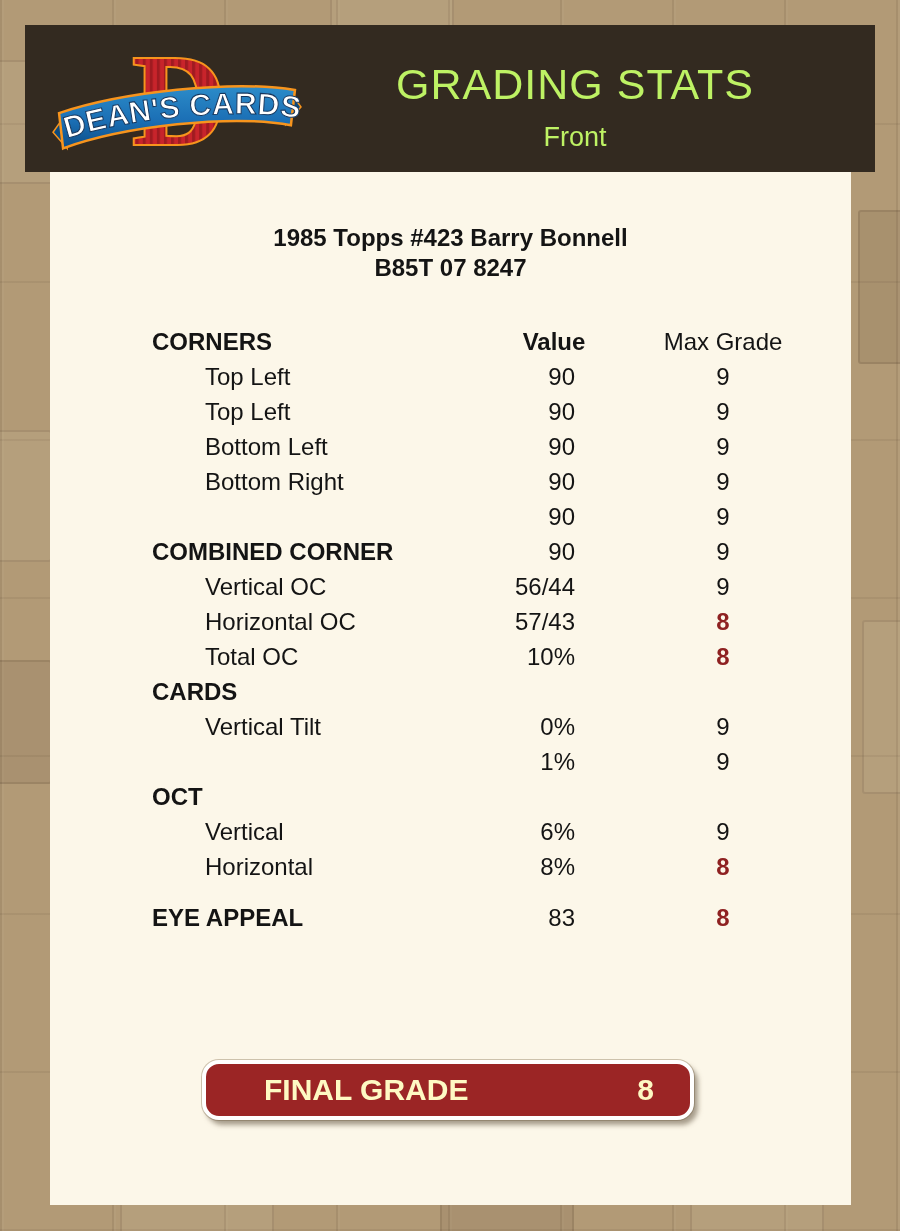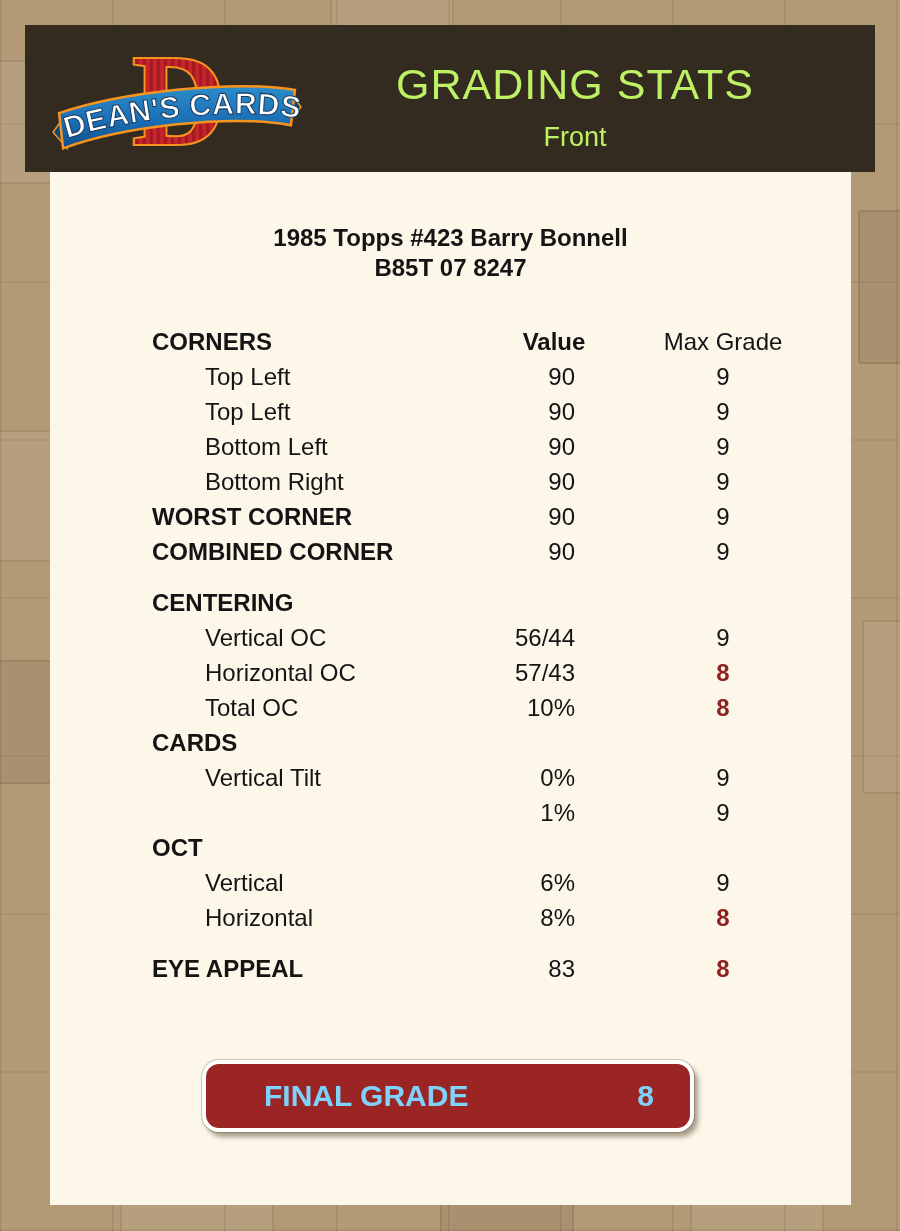--- a/index.html
+++ b/index.html
@@ -48,25 +48,25 @@
   .t-label{position:absolute;left:102px;white-space:nowrap;}
   .t-label.indent{left:155px;}
   .bold{font-weight:bold;}
   .t-value{position:absolute;right:276px;white-space:nowrap;}
   .t-max{position:absolute;left:673px;transform:translateX(-50%);}
   .t-max.red{color:var(--accent-red,#8e2121);font-weight:bold;}
   .t-value-h{position:absolute;left:504px;transform:translateX(-50%);font-weight:bold;}
   .t-max-h{position:absolute;left:673px;transform:translateX(-50%);font-weight:normal;white-space:nowrap;}
 
   .final-grade{
-    position:absolute;left:152px;top:888px;width:492px;height:72px;
+    position:absolute;left:152px;top:888px;width:492px;height:60px;
     box-sizing:border-box;border:4px solid #ffffff;border-radius:17px;
     background:var(--button-red,#9b2525);
     box-shadow:4px 5px 5px rgba(96,82,62,0.55), 0 0 0 1px rgba(150,130,100,0.45);
-    color:#7dd3fc;font-size:30px;font-weight:bold;
+    color:#fef9c3;font-size:30px;font-weight:bold;
     display:flex;align-items:center;justify-content:space-between;
     padding:0 36px 0 58px;cursor:pointer;
   }
 </style>
 </head>
 <body>
 
 <div class="page">
 
   <div class="bg">
@@ -142,36 +142,30 @@
     <span class="t-max">9</span>
   </div>
 
   <div class="t-row">
     <span class="t-label indent">Bottom Right</span>
     <span class="t-value">90</span>
     <span class="t-max">9</span>
   </div>
 
   <div class="t-row">
-    <span class="t-label bold">WORST CORNER</span>
     <span class="t-value">90</span>
     <span class="t-max">9</span>
   </div>
 
   <div class="t-row">
     <span class="t-label bold">COMBINED CORNER</span>
     <span class="t-value">90</span>
     <span class="t-max">9</span>
   </div>
 
-  <div class="t-row gap-before">
-    <span class="t-label bold">CENTERING</span>
-    <span class="t-value"></span>
-    <span class="t-max"></span>
-  </div>
 
   <div class="t-row">
     <span class="t-label indent">Vertical OC</span>
     <span class="t-value">56/44</span>
     <span class="t-max">9</span>
   </div>
 
   <div class="t-row">
     <span class="t-label indent">Horizontal OC</span>
     <span class="t-value">57/43</span>

